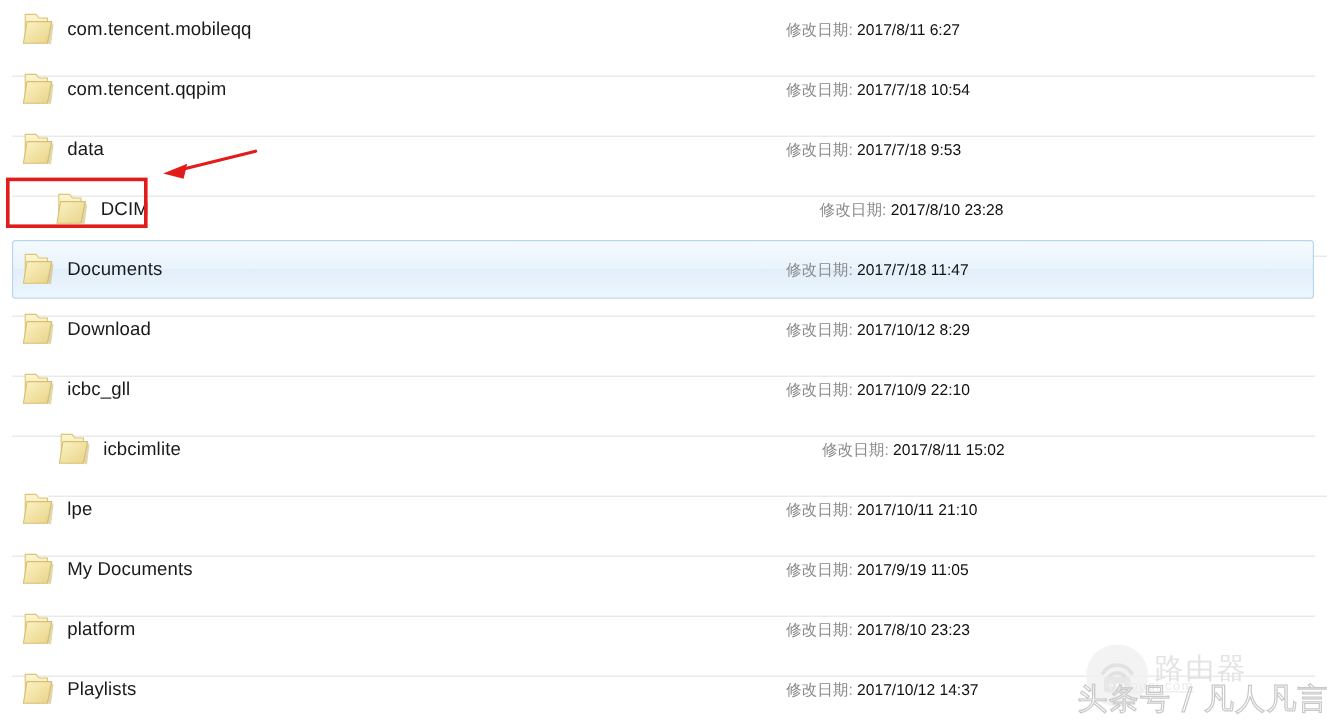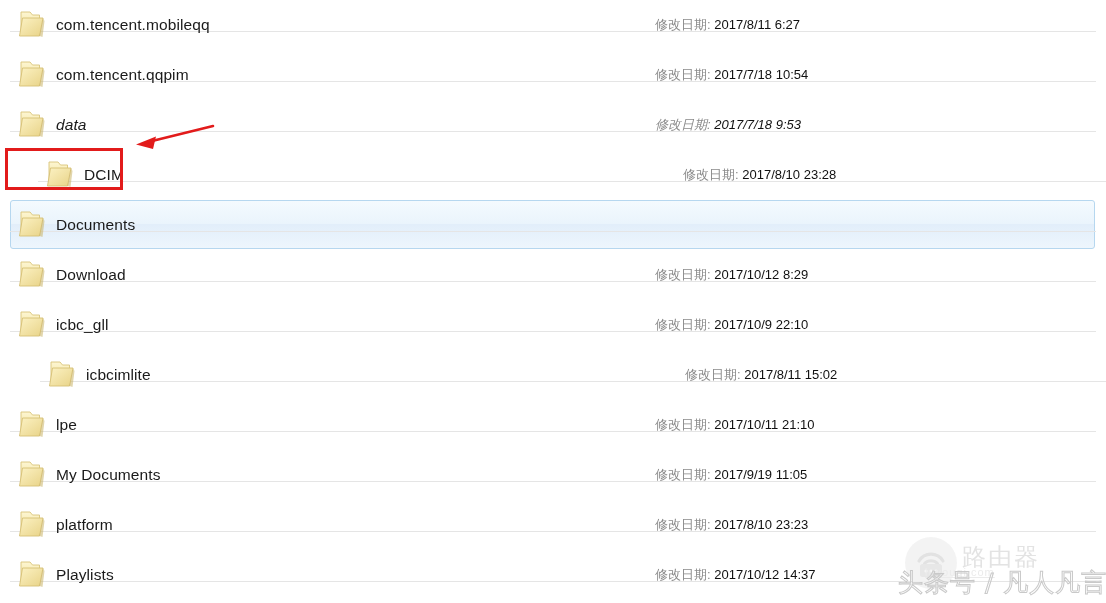--- a/index.html
+++ b/index.html
@@ -20,21 +20,21 @@
     left: 0;
     top: 0;
     width: 1106px;
     height: 603px;
   }
 
   .row {
     position: absolute;
     left: 0;
     width: 1106px;
-    height: 32px;
+    height: 64px;
     box-sizing: border-box;
   }
 
   
   .row .sep {
     position: absolute;
     left: 10px;
     right: 10px;
     bottom: 0;
     height: 1px;
@@ -196,21 +196,21 @@
               <stop offset="100%" stop-color="#e8d388"></stop>
             </linearGradient>
           </defs>
           <path d="M3 3 L12 3 L14.5 6 L21.5 6 L21.5 26 L3 26 Z" fill="url(#fg1)" stroke="#d9c479" stroke-width="0.9"></path>
           <path d="M4.5 9 L25 9 L21.5 27 L1.5 27 Z" fill="url(#fg2)" stroke="#d6c075" stroke-width="0.9"></path>
           <path d="M21.5 27 L25 9 L26.5 12 L24.5 28 Z" fill="#cbb467" opacity="0.55"></path>
         </svg></div>
       <div class="name">com.tencent.qqpim</div>
       <div class="date"><span class="date-label">修改日期:</span> <span class="date-value">2017/7/18 10:54</span></div>
     </div>
-    <div class="row" style="top: 100px; font-style: italic;">
+    <div class="row" style="top: 100px;">
       <div class="sep"></div>
       <div class="folder-icon"><svg viewBox="0 0 30 32">
           <defs>
             <linearGradient id="fg1" x1="0" y1="0" x2="0" y2="1">
               <stop offset="0%" stop-color="#fdf6d2"></stop>
               <stop offset="100%" stop-color="#f0dd90"></stop>
             </linearGradient>
             <linearGradient id="fg2" x1="0" y1="0" x2="1" y2="1">
               <stop offset="0%" stop-color="#fcf2c4"></stop>
               <stop offset="100%" stop-color="#e8d388"></stop>
@@ -255,20 +255,21 @@
             <linearGradient id="fg2" x1="0" y1="0" x2="1" y2="1">
               <stop offset="0%" stop-color="#fcf2c4"></stop>
               <stop offset="100%" stop-color="#e8d388"></stop>
             </linearGradient>
           </defs>
           <path d="M3 3 L12 3 L14.5 6 L21.5 6 L21.5 26 L3 26 Z" fill="url(#fg1)" stroke="#d9c479" stroke-width="0.9"></path>
           <path d="M4.5 9 L25 9 L21.5 27 L1.5 27 Z" fill="url(#fg2)" stroke="#d6c075" stroke-width="0.9"></path>
           <path d="M21.5 27 L25 9 L26.5 12 L24.5 28 Z" fill="#cbb467" opacity="0.55"></path>
         </svg></div>
       <div class="name">Documents</div>
+      <div class="date"><span class="date-label">修改日期:</span> <span class="date-value">2017/7/18 11:47</span></div>
     </div>
     <div class="row" style="top: 250px;">
       <div class="sep"></div>
       <div class="folder-icon"><svg viewBox="0 0 30 32">
           <defs>
             <linearGradient id="fg1" x1="0" y1="0" x2="0" y2="1">
               <stop offset="0%" stop-color="#fdf6d2"></stop>
               <stop offset="100%" stop-color="#f0dd90"></stop>
             </linearGradient>
             <linearGradient id="fg2" x1="0" y1="0" x2="1" y2="1">

